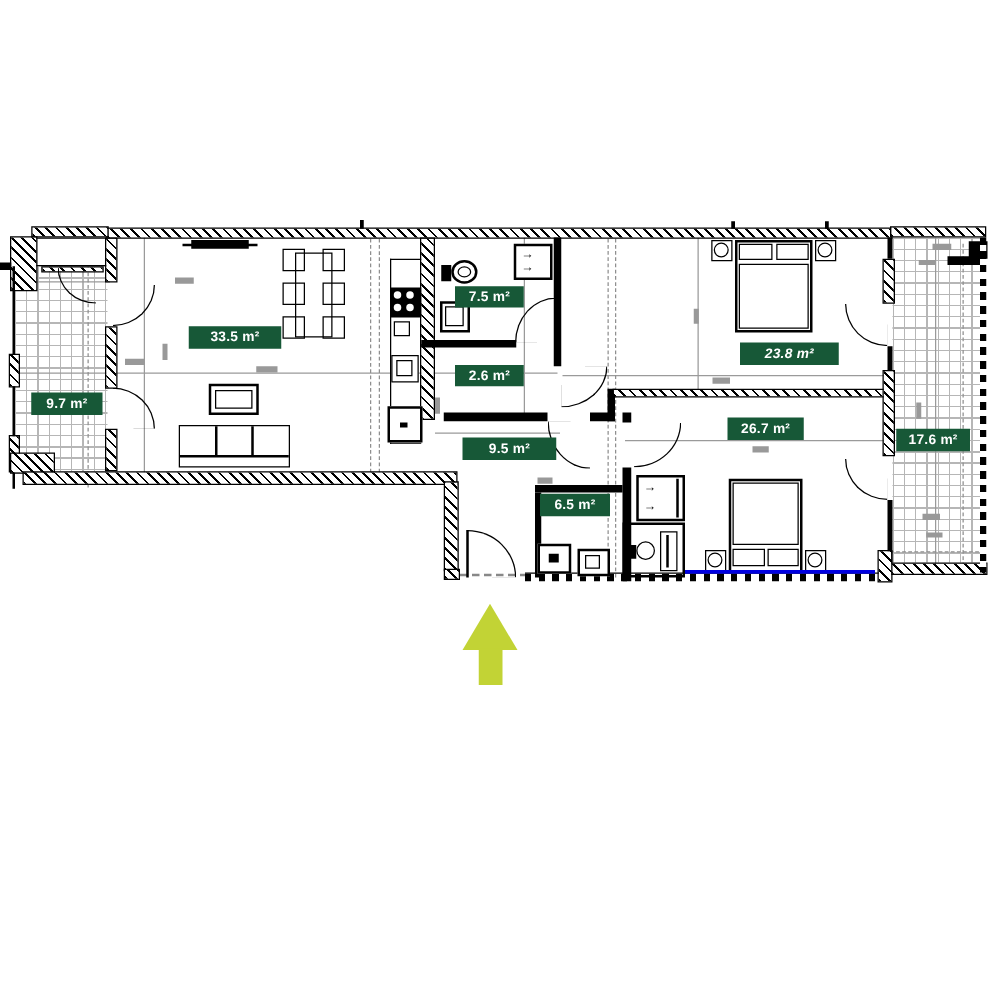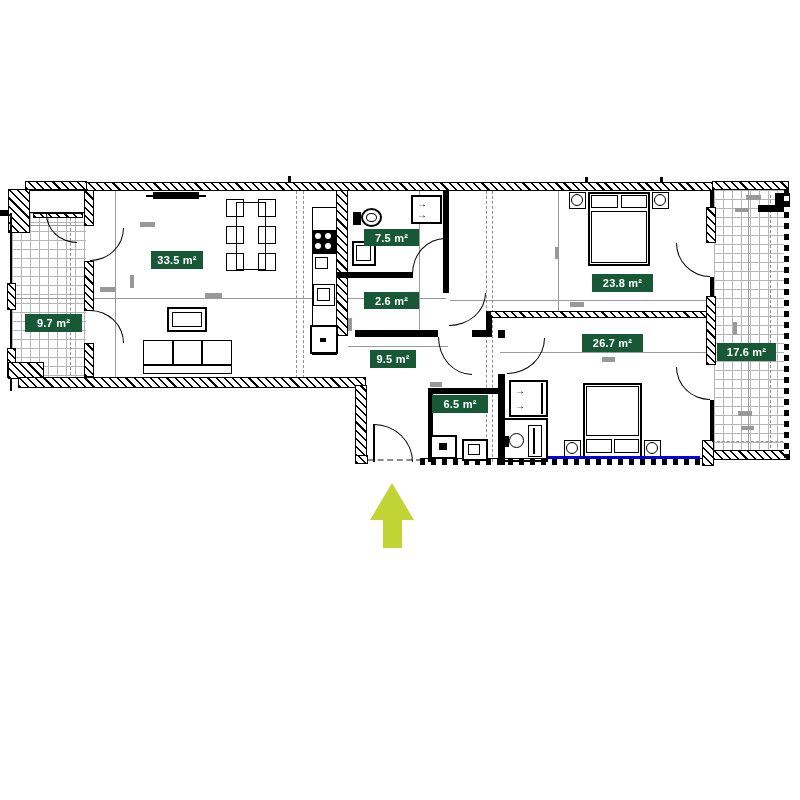--- a/index.html
+++ b/index.html
@@ -195,26 +195,26 @@
   <div class="abs furn2" style="left:583px;top:383px;width:59px;height:75px;"></div>
   <div class="abs furn" style="left:586px;top:386px;width:53px;height:50px;"></div>
   <div class="abs furn" style="left:586px;top:439px;width:26px;height:14px;"></div>
   <div class="abs furn" style="left:614px;top:439px;width:25px;height:14px;"></div>
   <div class="abs furn" style="left:564px;top:440px;width:17px;height:17px;"></div>
   <div class="abs circle" style="left:566px;top:442px;width:12px;height:12px;"></div>
   <div class="abs furn" style="left:644px;top:440px;width:17px;height:17px;"></div>
   <div class="abs circle" style="left:646px;top:442px;width:12px;height:12px;"></div>
   <div class="abs" style="left:548px;top:456px;width:152px;height:3px;background:#0000e0;z-index:20;"></div>
 
-  <div class="abs badge" style="left:151px;top:251px;width:52px;height:18px;">33.5 m²</div>
+  <div class="abs badge" style="left:151px;top:261px;width:74px;height:18px;">33.5 m²</div>
   <div class="abs badge" style="left:25px;top:314px;width:57px;height:18px;">9.7 m²</div>
   <div class="abs badge" style="left:364px;top:229px;width:55px;height:17px;">7.5 m²</div>
   <div class="abs badge" style="left:364px;top:292px;width:55px;height:17px;">2.6 m²</div>
-  <div class="abs badge" style="left:370px;top:350px;width:46px;height:18px;">9.5 m²</div>
+  <div class="abs badge" style="left:370px;top:350px;width:75px;height:18px;">9.5 m²</div>
   <div class="abs badge" style="left:432px;top:395px;width:56px;height:18px;">6.5 m²</div>
-  <div class="abs badge" style="left:592px;top:274px;width:61px;height:18px;">23.8 m²</div>
+  <div class="abs badge" style="left:592px;top:274px;width:79px;height:18px;font-style:italic;">23.8 m²</div>
   <div class="abs badge" style="left:582px;top:334px;width:61px;height:18px;">26.7 m²</div>
   <div class="abs badge" style="left:717px;top:343px;width:59px;height:18px;">17.6 m²</div>
 
   <div class="abs arrow-head" style="left:370px;top:483px;"></div>
   <div class="abs arrow-stem" style="left:383px;top:519px;width:19px;height:29px;"></div>
 
 </div>
 
 </body></html>

